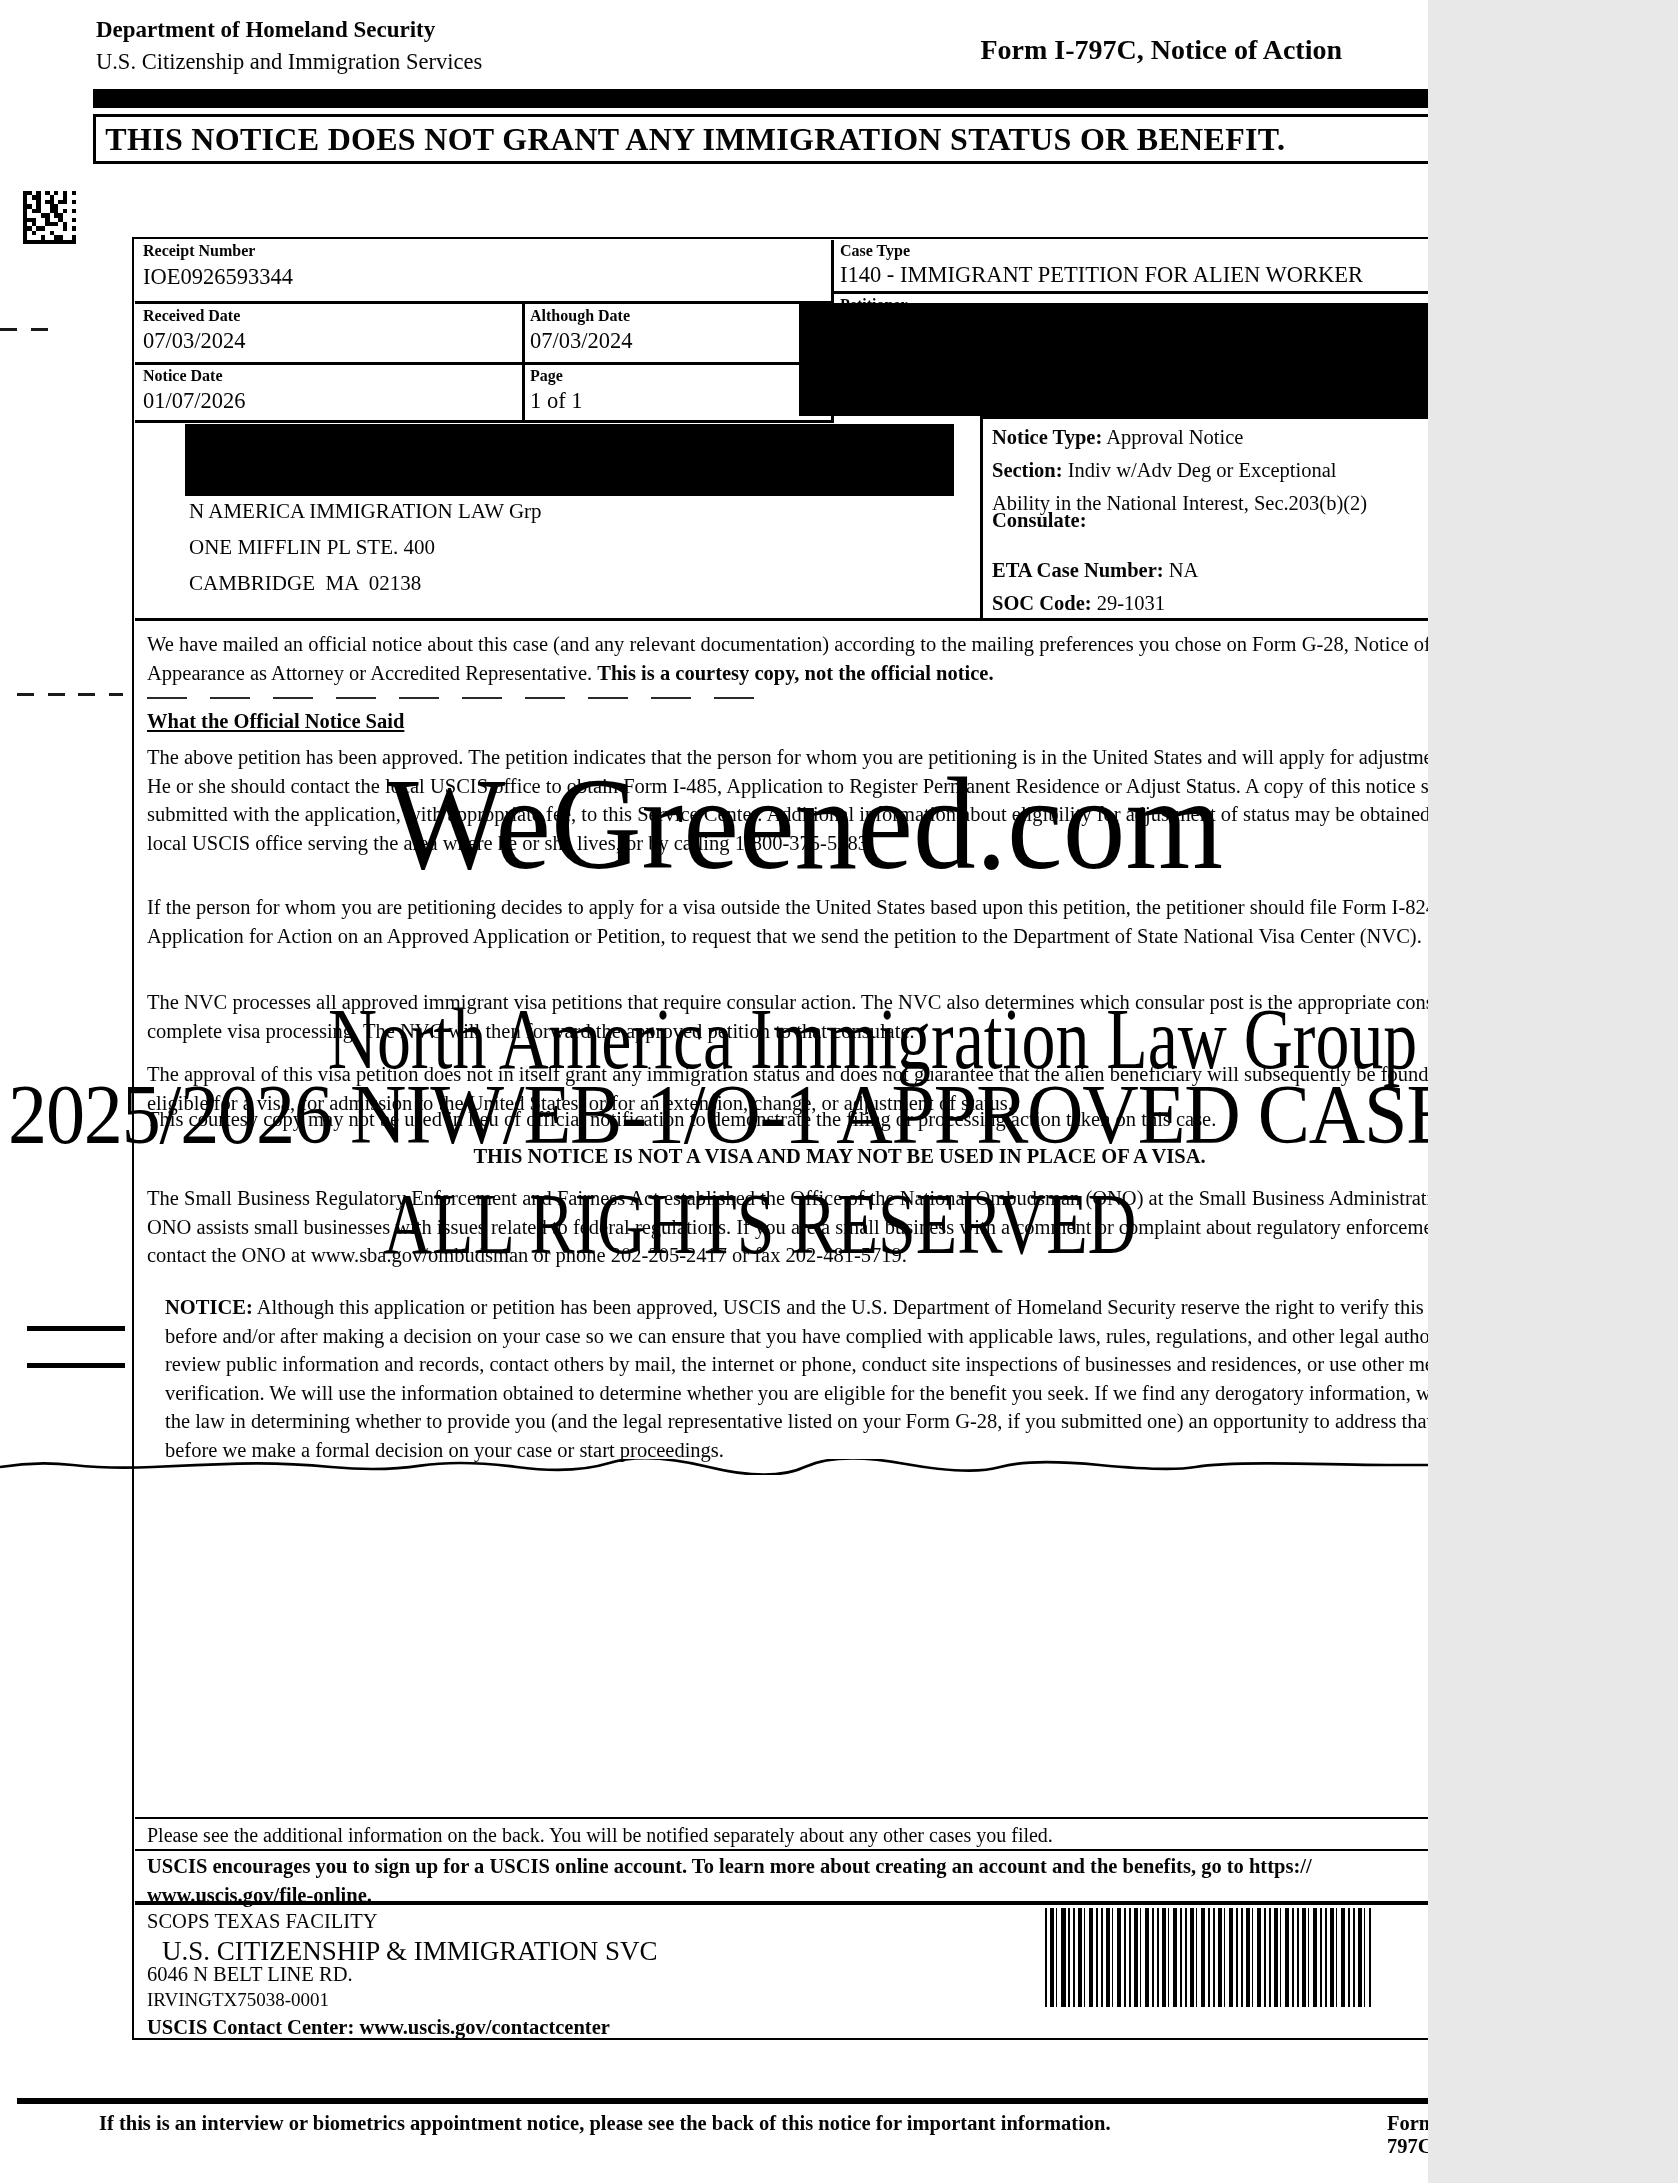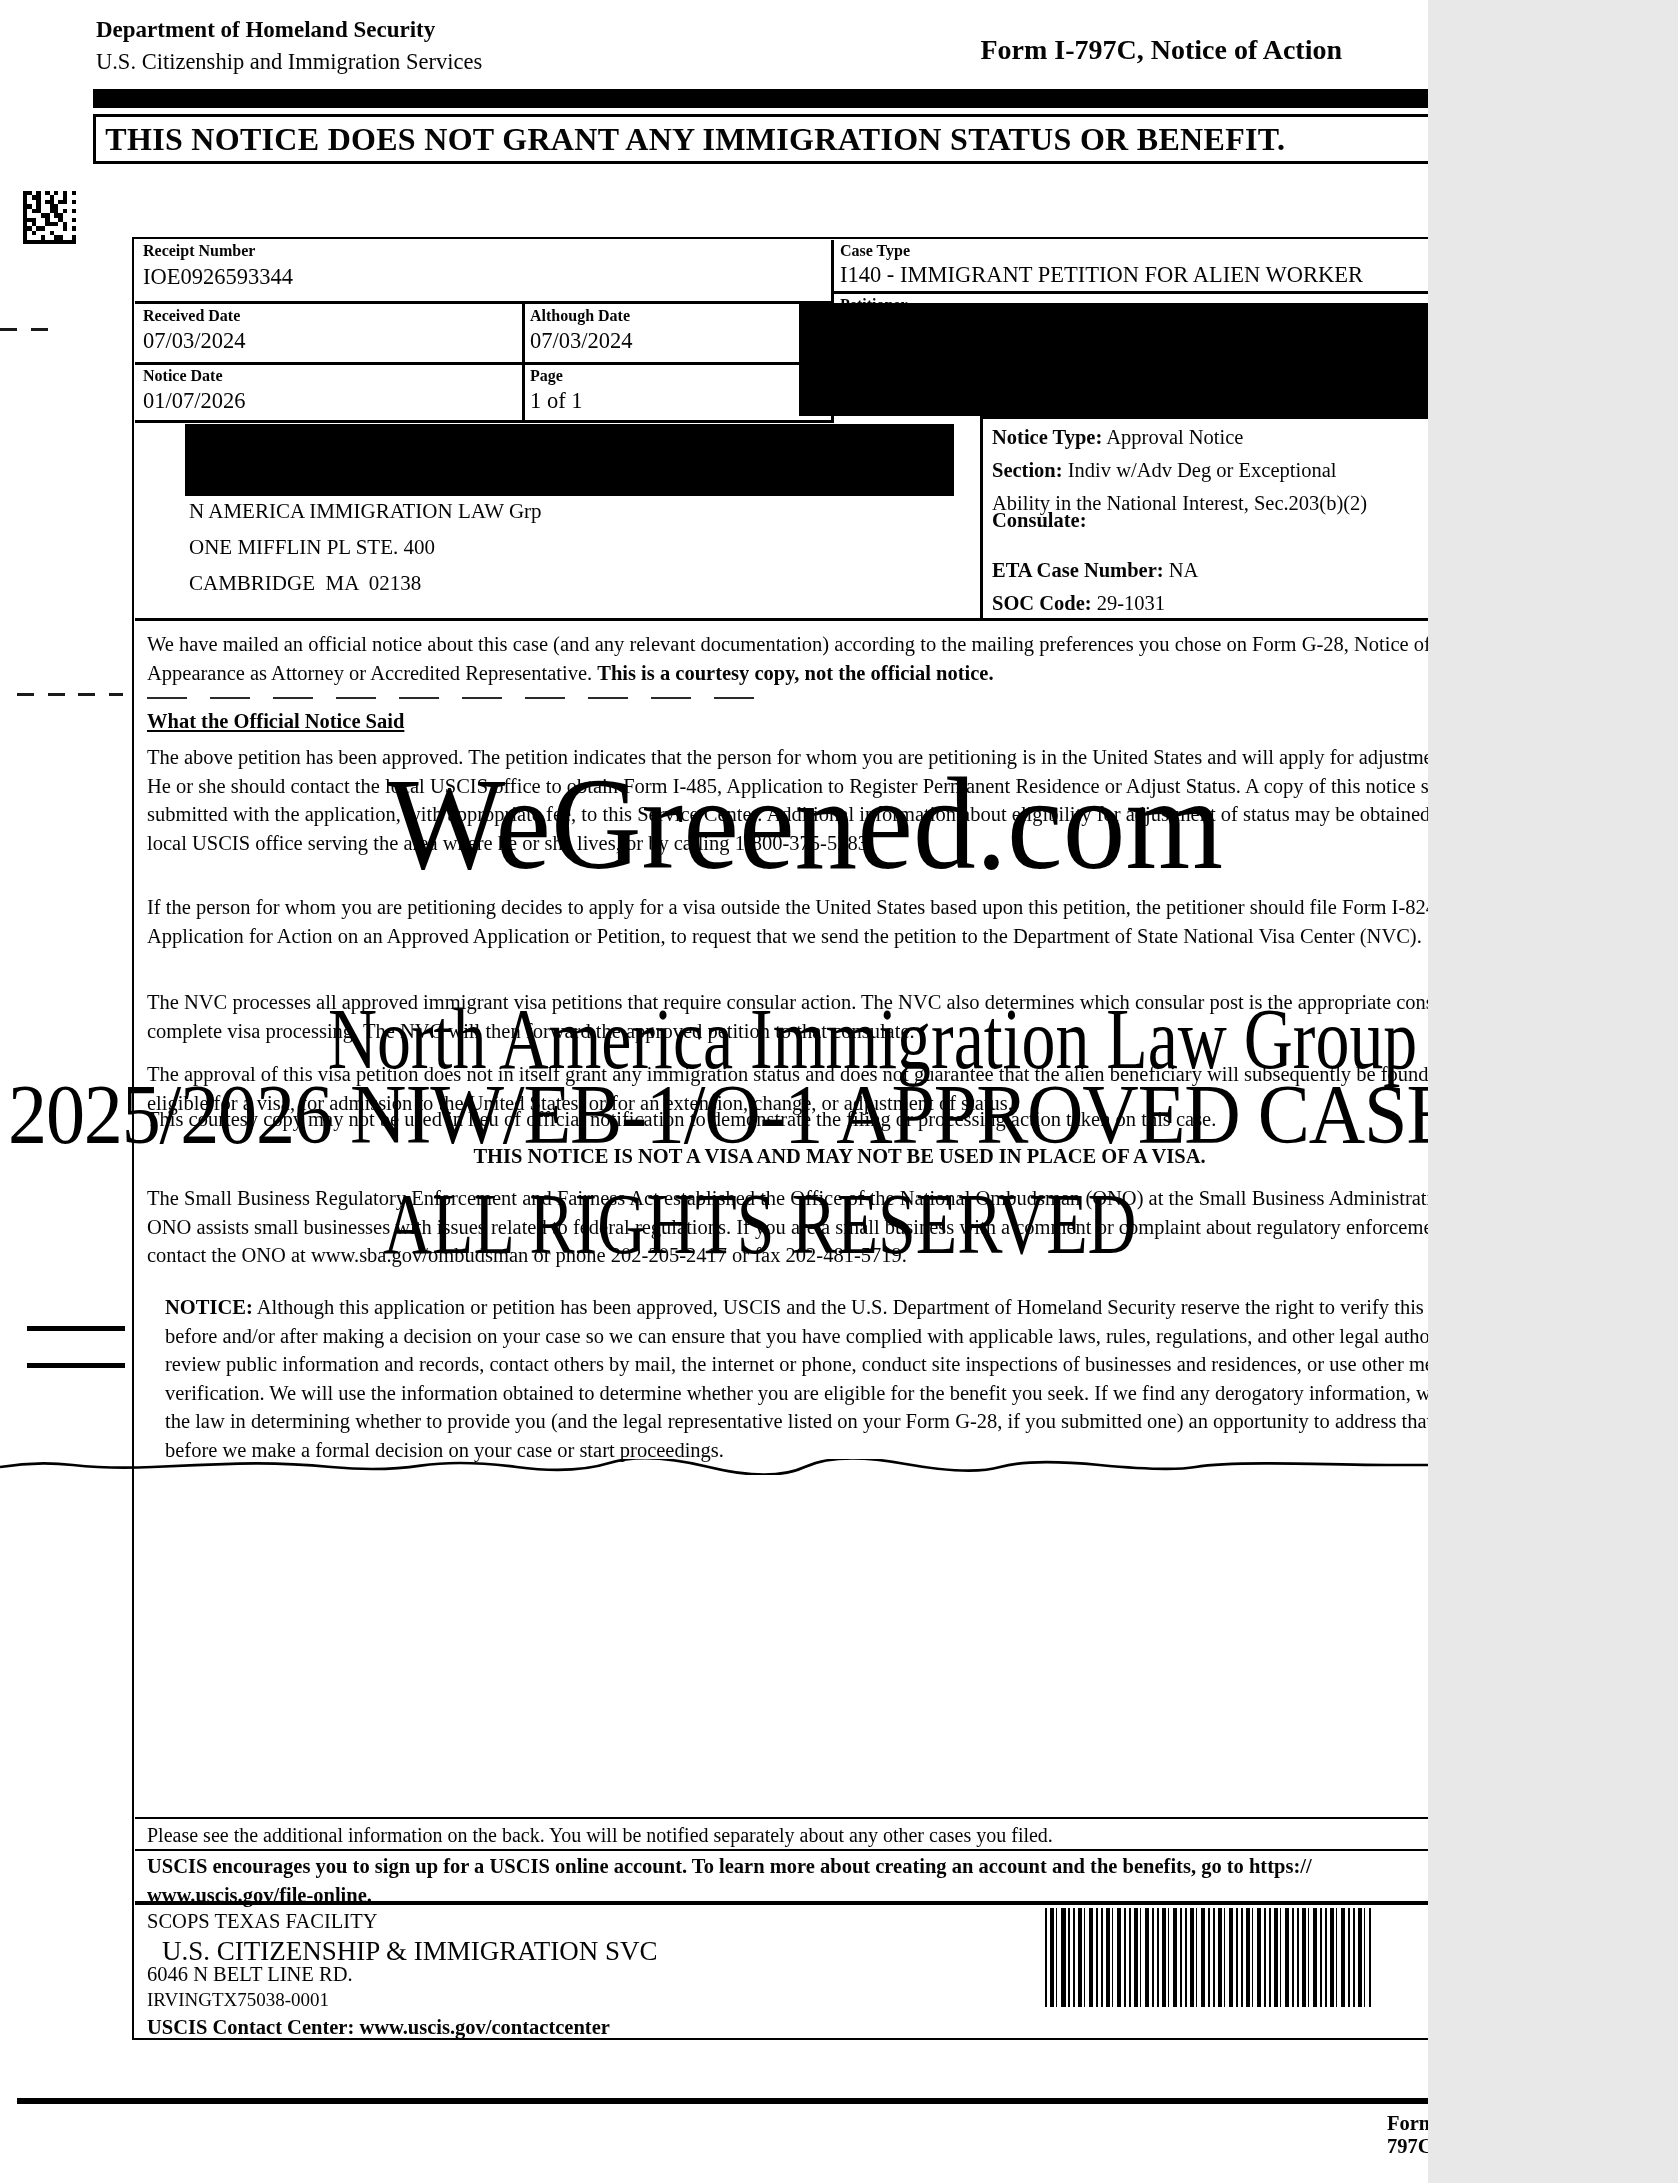--- a/index.html
+++ b/index.html
@@ -197,18 +197,19 @@
 
   <div class="abs" style="left:147px;top:1910px;font-size:20.5px;">SCOPS TEXAS FACILITY</div>
   <div class="abs" style="left:162px;top:1936px;font-size:27px;">U.S. CITIZENSHIP &amp; IMMIGRATION SVC</div>
   <div class="abs" style="left:147px;top:1963px;font-size:20.5px;">6046 N BELT LINE RD.</div>
   <div class="abs" style="left:147px;top:1989px;font-size:19px;">IRVINGTX75038-0001</div>
   <div class="abs b" style="left:147px;top:2016px;font-size:20.5px;">USCIS Contact Center: www.uscis.gov/contactcenter</div>
 
   <div class="barcode" style="left:1045px;top:1908px;width:326px;height:99px;"></div>
 
   <div class="hl" style="left:16.6px;top:2098px;width:1659px;height:6px;"></div>
+  <div class="abs footer-text" style="left:99px;top:2112px;">If this is an interview or biometrics appointment notice, please see the back of this notice for important information.</div>
   <div class="abs footer-text" style="left:1387px;top:2112px;">
     <span>Form I-797C</span><span style="display:inline-block;width:32px;"></span><span>10/27/21</span>
   </div>
 
 </div>
 
 
 </body></html>

